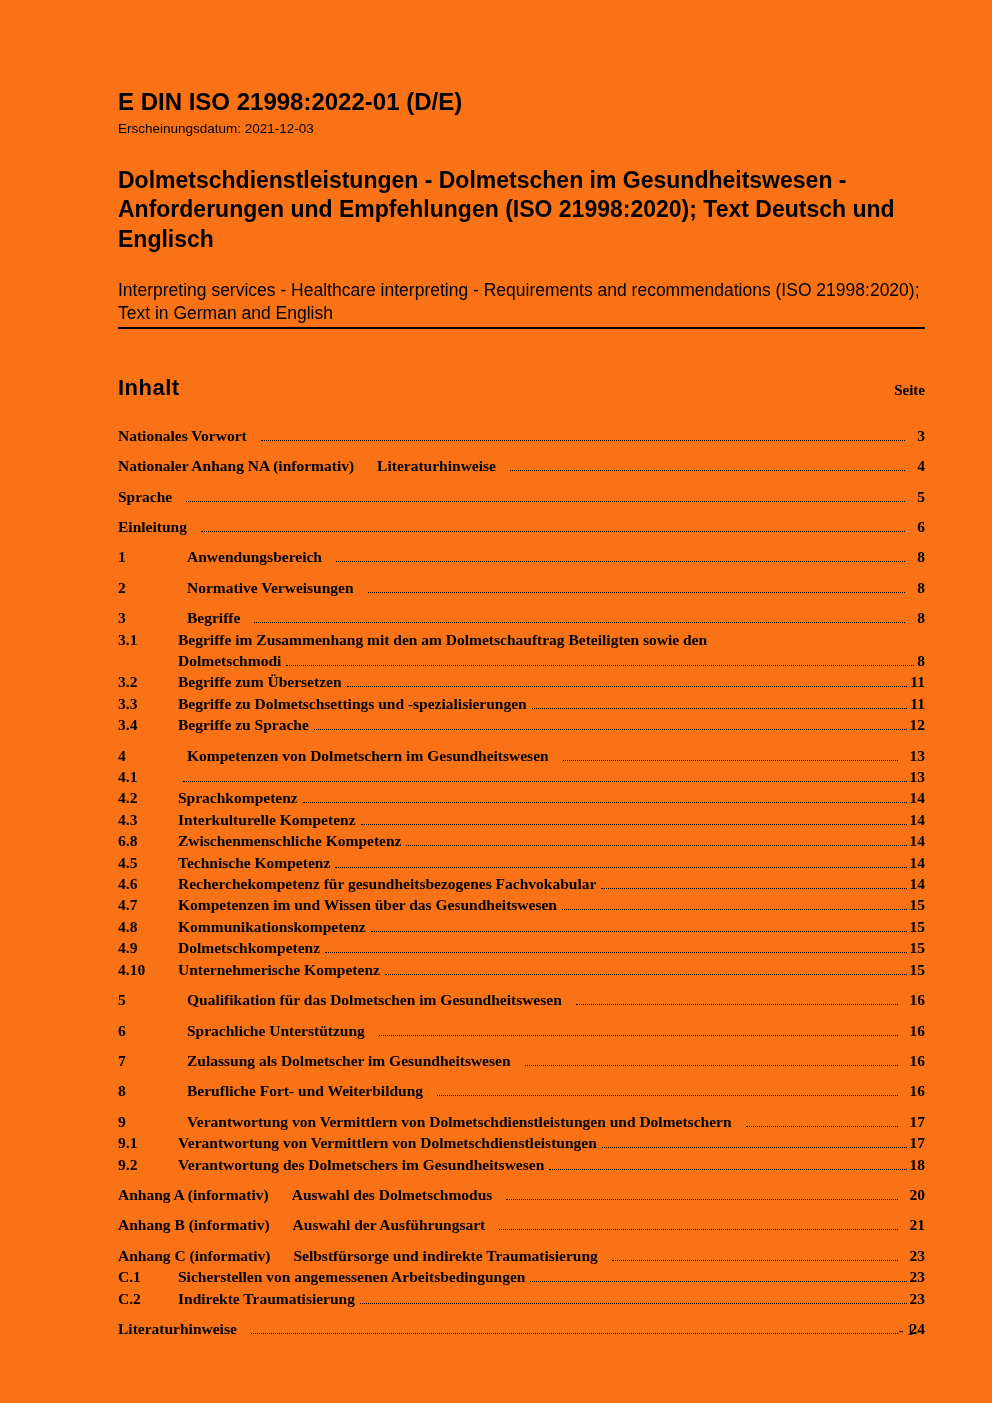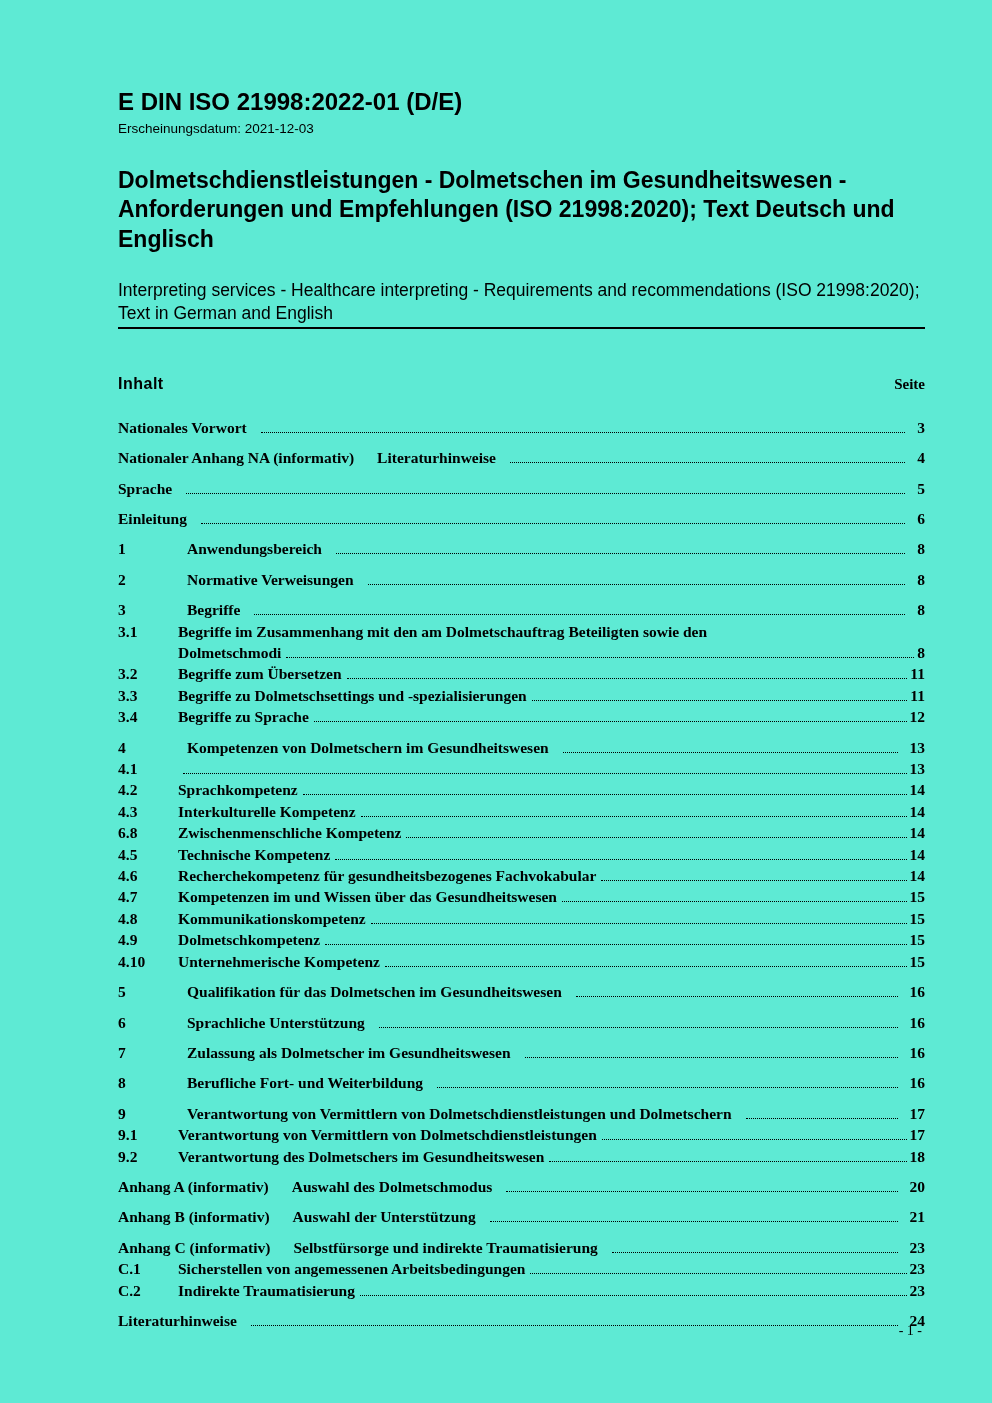--- a/index.html
+++ b/index.html
@@ -9,21 +9,21 @@
     height: 1403px;
     font-family: "Liberation Sans", sans-serif;
     color: #000;
     position: relative;
   }
   .page {
     width: 992px;
     height: 1403px;
     padding: 88px 67px 0 118px;
     position: relative;
-    background: #5eead4;
+    background: #f97316;
   }
   .doc-title {
     font-size: 24px;
     font-weight: bold;
     line-height: 1.15;
   }
   .pub-date {
     font-size: 13.5px;
     margin-top: 5px;
   }
@@ -41,21 +41,21 @@
     border-bottom: 2px solid #000;
     padding-bottom: 2px;
   }
   .toc-head {
     margin-top: 46px;
     display: flex;
     justify-content: space-between;
     align-items: baseline;
   }
   .toc-head .inhalt {
-    font-size: 16px;
+    font-size: 22px;
     font-weight: bold;
     letter-spacing: 0.5px;
   }
   .toc-head .seite {
     font-family: "Liberation Serif", serif;
     font-weight: bold;
     font-size: 15px;
   }
   .toc {
     margin-top: 24px;
@@ -282,21 +282,21 @@
         <span class="pg">18</span>
       </div>
       <div class="toc-row gap">
         <span class="title">Anhang A (informativ)</span>
         <span class="t2">Auswahl des Dolmetschmodus</span>
         <span class="leader"></span>
         <span class="pg">20</span>
       </div>
       <div class="toc-row gap">
         <span class="title">Anhang B (informativ)</span>
-        <span class="t2">Auswahl der Unterstützung</span>
+        <span class="t2">Auswahl der Ausführungsart</span>
         <span class="leader"></span>
         <span class="pg">21</span>
       </div>
       <div class="toc-row gap">
         <span class="title">Anhang C (informativ)</span>
         <span class="t2">Selbstfürsorge und indirekte Traumatisierung</span>
         <span class="leader"></span>
         <span class="pg">23</span>
       </div>
       <div class="toc-row">

